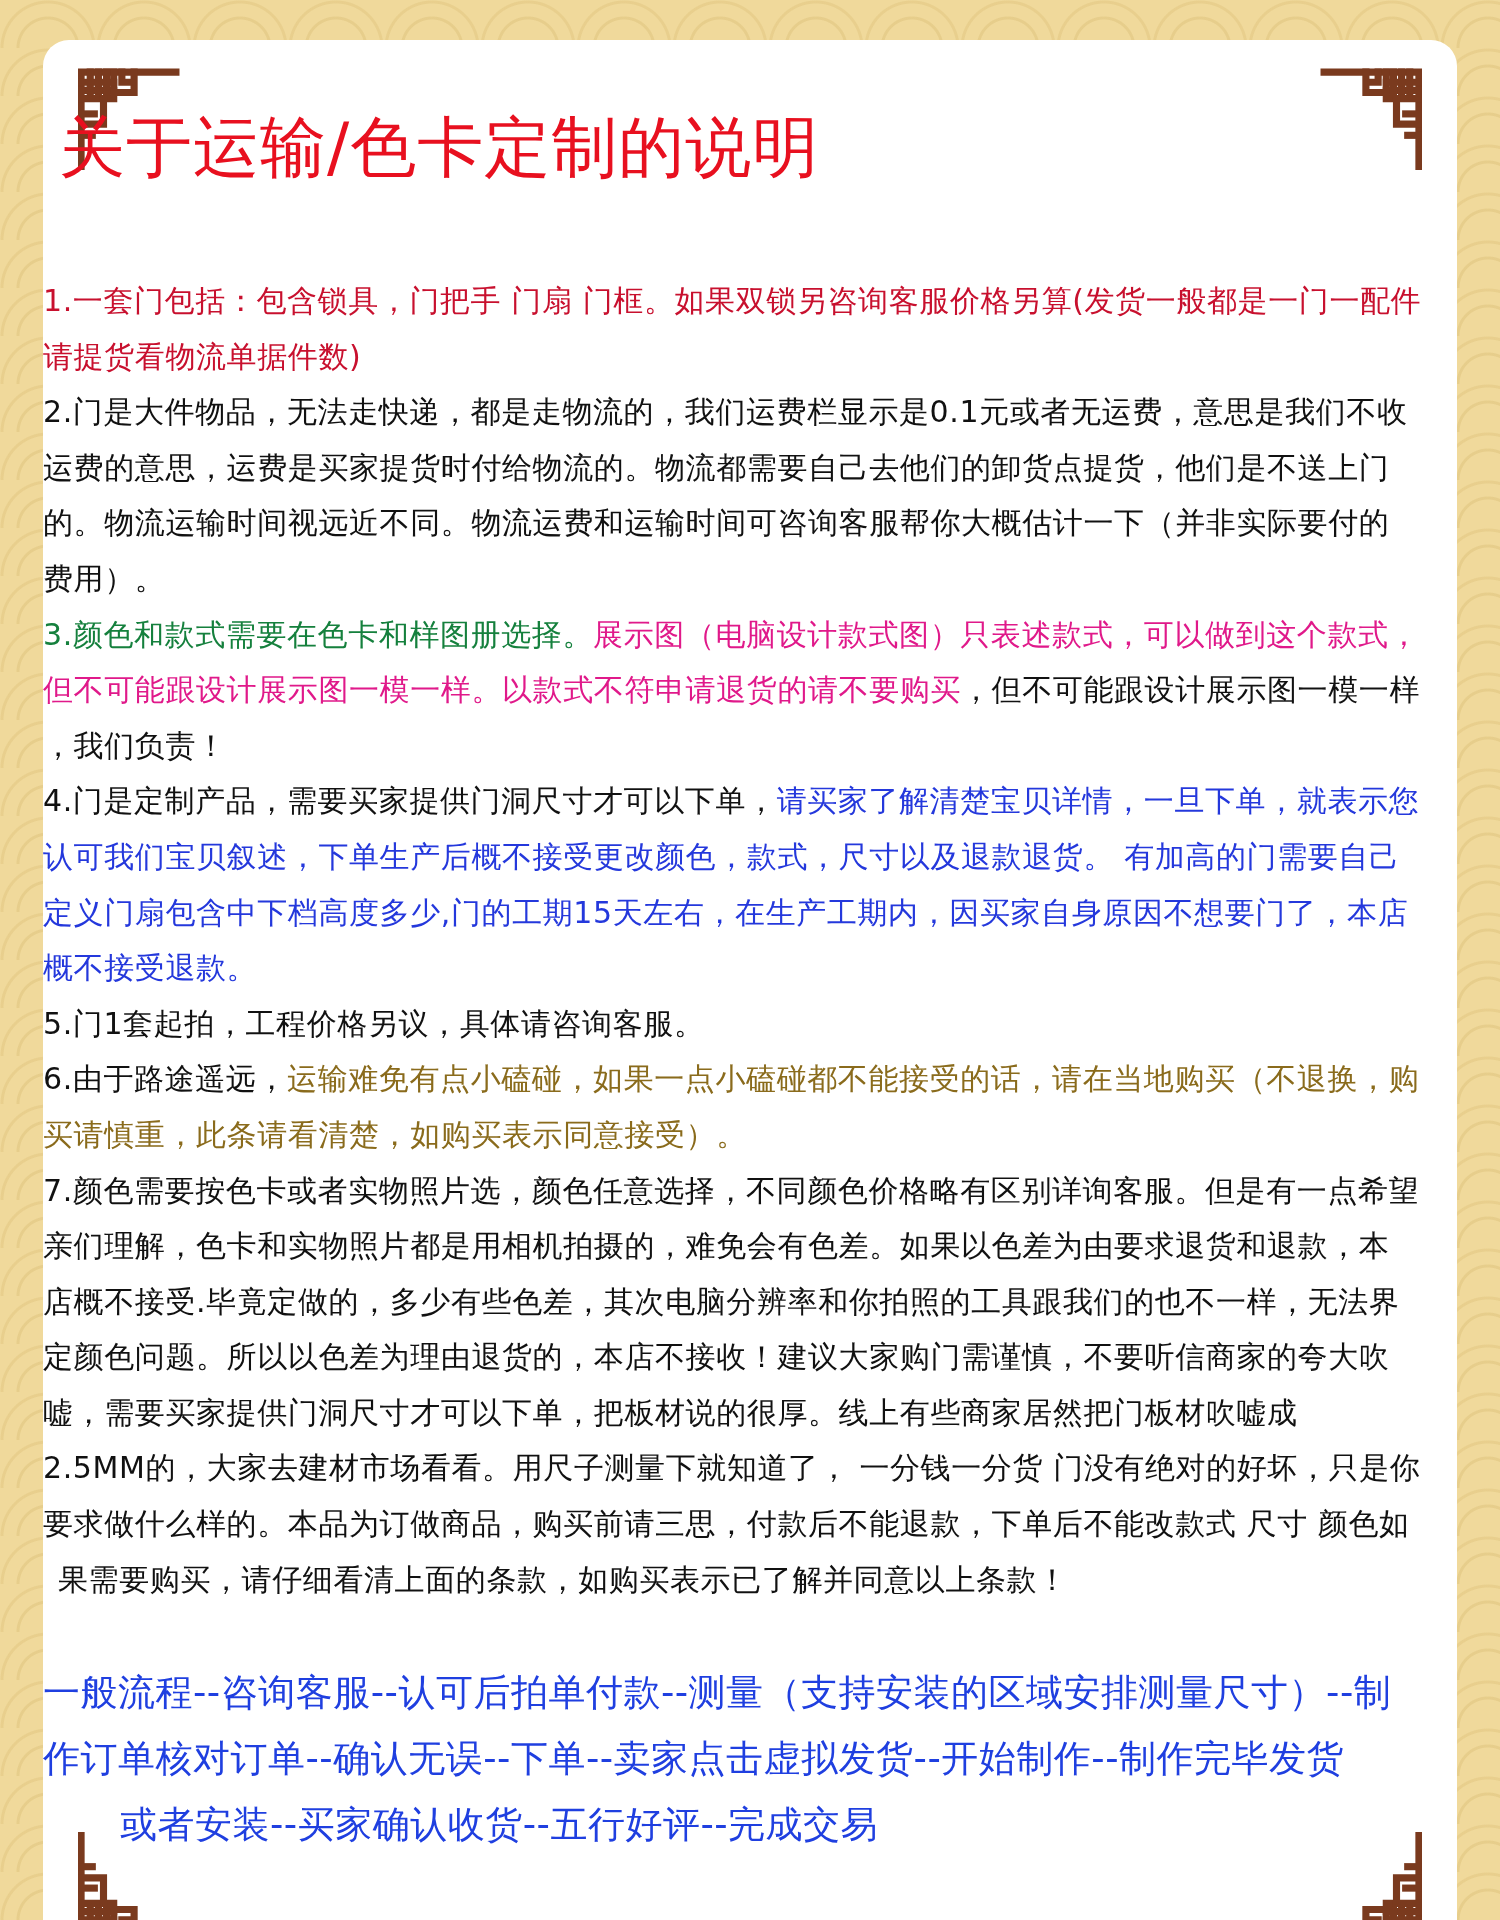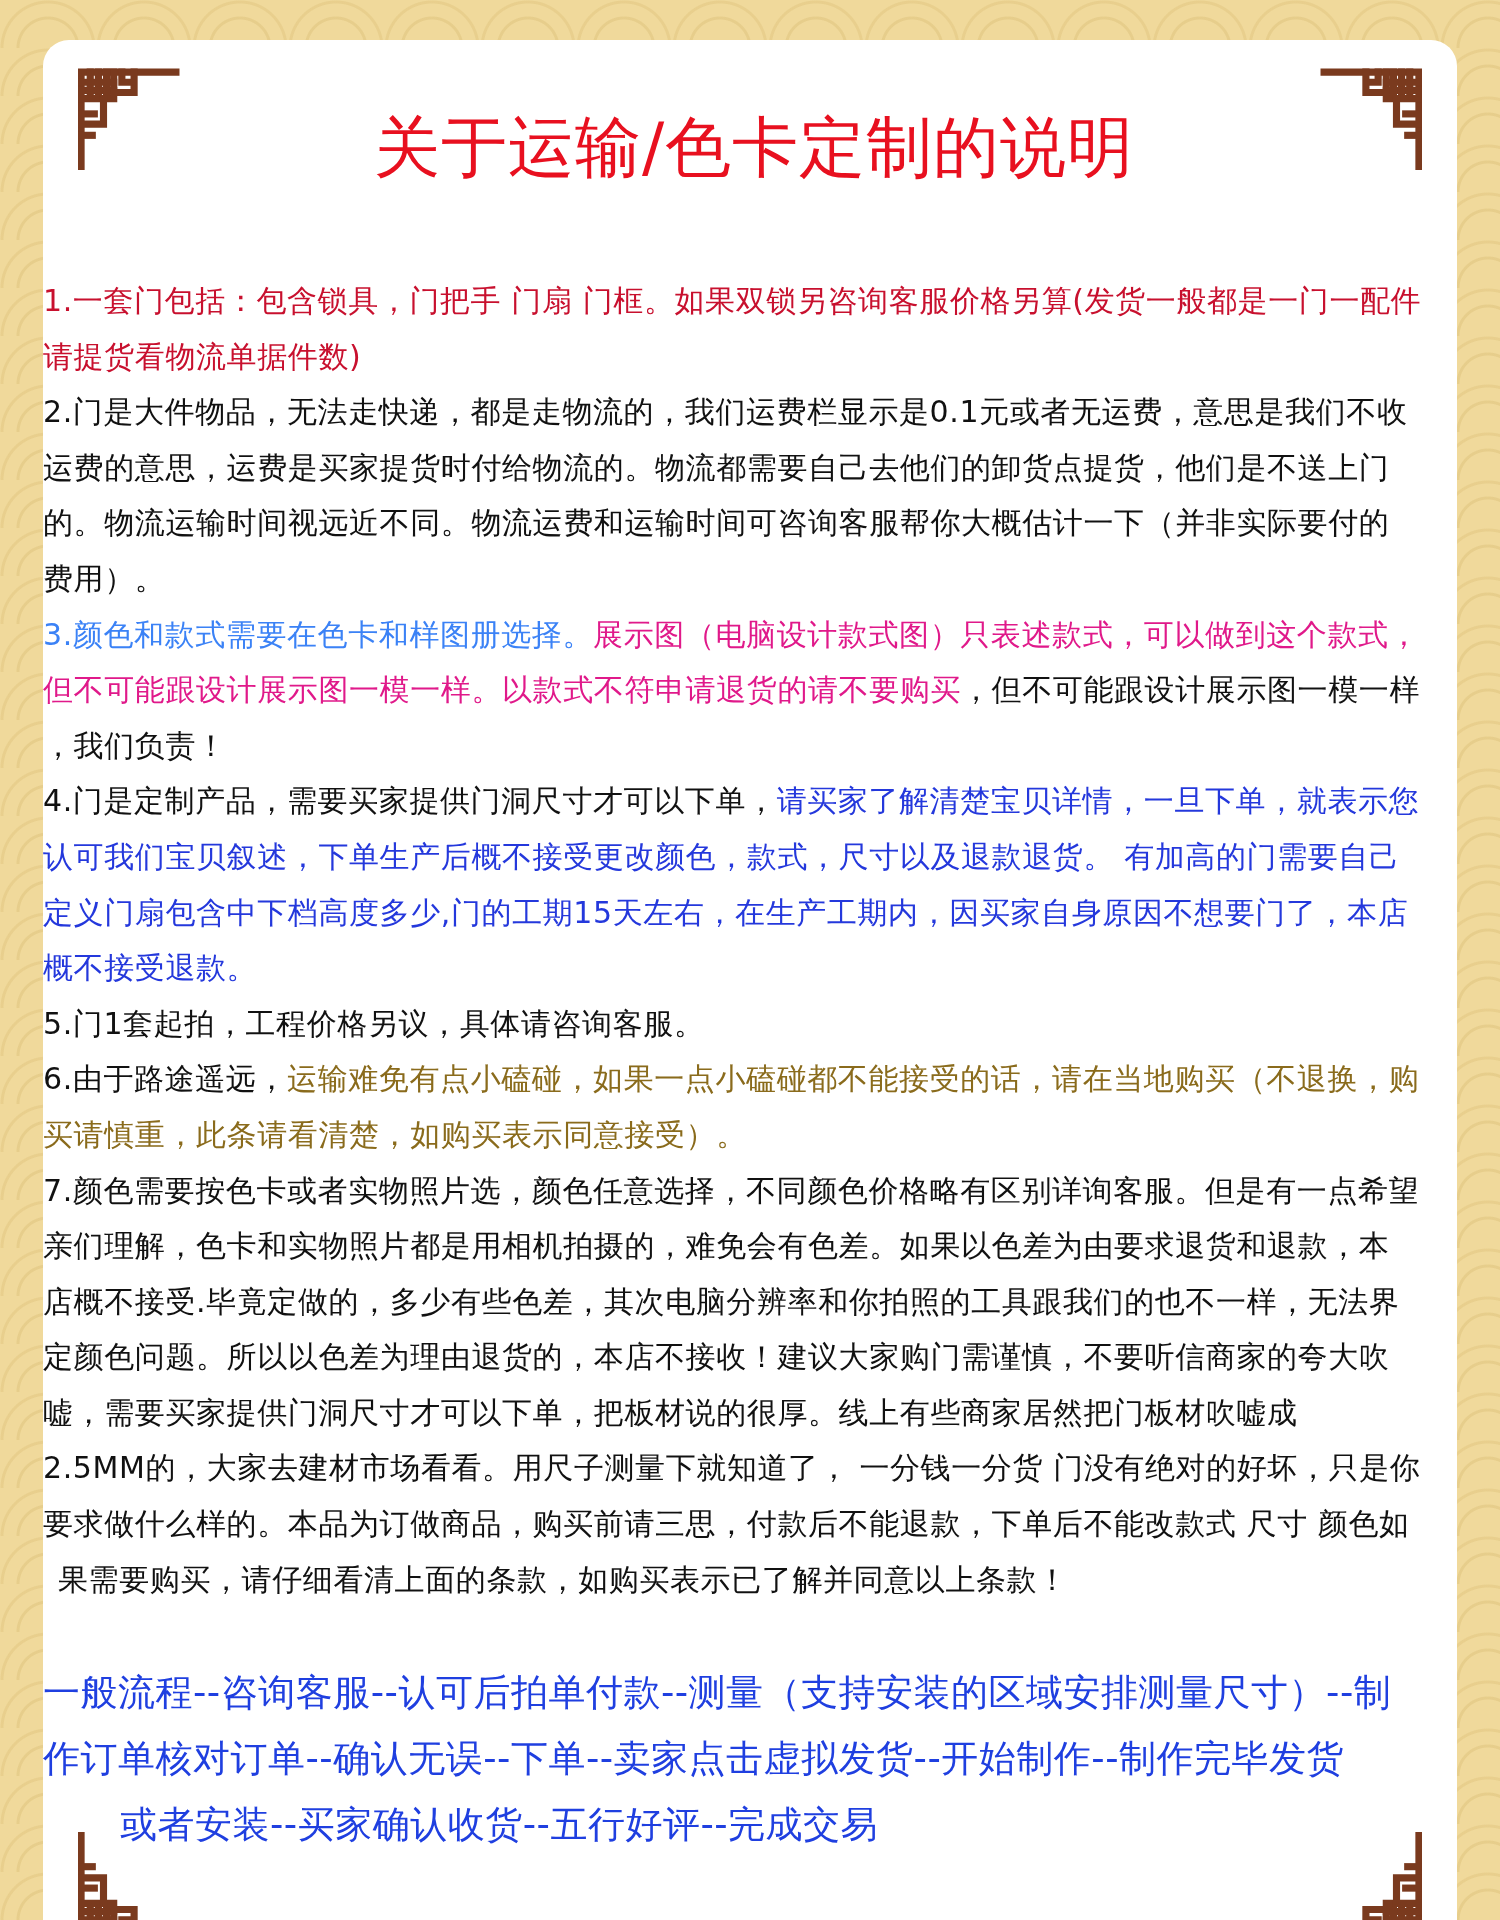--- a/index.html
+++ b/index.html
@@ -15,22 +15,22 @@
     position:absolute;left:43px;top:40px;width:1414px;height:1920px;
     background:#ffffff;border-radius:26px;
   }
   .corner{position:absolute;width:102px;height:102px;}
   .corner svg{width:100%;height:100%;display:block;}
   .c-tl{left:35px;top:28px;}
   .c-tr{right:35px;top:28px;transform:scaleX(-1);}
   .c-bl{left:35px;top:1792px;transform:scaleY(-1);}
   .c-br{right:35px;top:1792px;transform:scale(-1,-1);}
   .title{
-    position:absolute;left:4px;width:1414px;top:68px;height:80px;
-    text-align:center;font-size:66px;line-height:80px;color:#e8101f;
+    position:absolute;left:16px;width:1414px;top:68px;height:80px;
+    font-size:66px;line-height:80px;color:#e8101f;
     letter-spacing:1px;white-space:nowrap;
   }
   .body{
     position:absolute;left:0;top:233px;width:1460px;
   }
   .line{
     height:55.6px;line-height:55.6px;font-size:30px;white-space:nowrap;
     color:#111111;letter-spacing:0.6px;
   }
   .flow{
@@ -110,21 +110,21 @@
         <div class="line"><span style="color: rgb(200, 16, 46);">1.一套门包括：包含锁具，门把手 门扇 门框。如果双锁另咨询客服价格另算(发货一般都是一门一配件</span></div>
         <div class="line"><span style="color: rgb(200, 16, 46);">请提货看物流单据件数)</span></div>
       </div>
       <div>
         <div class="line"><span style="color: rgb(17, 17, 17); text-align: right;">2.门是大件物品，无法走快递，都是走物流的，我们运费栏显示是0.1元或者无运费，意思是我们不收</span></div>
         <div class="line"><span style="color: rgb(17, 17, 17);">运费的意思，运费是买家提货时付给物流的。物流都需要自己去他们的卸货点提货，他们是不送上门</span></div>
         <div class="line"><span style="color: rgb(17, 17, 17);">的。物流运输时间视远近不同。物流运费和运输时间可咨询客服帮你大概估计一下（并非实际要付的</span></div>
         <div class="line"><span style="color: rgb(17, 17, 17);">费用）。</span></div>
       </div>
       <div>
-        <div class="line"><span style="color: #3b82f6;">3.颜色和款式需要在色卡和样图册选择。</span><span style="color: rgb(224, 25, 138);">展示图（电脑设计款式图）只表述款式，可以做到这个款式，</span></div>
+        <div class="line"><span style="color: #15803d;">3.颜色和款式需要在色卡和样图册选择。</span><span style="color: rgb(224, 25, 138);">展示图（电脑设计款式图）只表述款式，可以做到这个款式，</span></div>
         <div class="line"><span style="color: rgb(224, 25, 138);">但不可能跟设计展示图一模一样。以款式不符申请退货的请不要购买</span><span style="color: rgb(17, 17, 17);">，但不可能跟设计展示图一模一样</span></div>
         <div class="line"><span style="color: rgb(17, 17, 17);">，我们负责！</span></div>
       </div>
       <div>
         <div class="line"><span style="color: rgb(17, 17, 17);">4.门是定制产品，需要买家提供门洞尺寸才可以下单，</span><span style="color: rgb(36, 56, 220);">请买家了解清楚宝贝详情，一旦下单，就表示您</span></div>
         <div class="line"><span style="color: rgb(36, 56, 220);">认可我们宝贝叙述，下单生产后概不接受更改颜色，款式，尺寸以及退款退货。 有加高的门需要自己</span></div>
         <div class="line"><span style="color: rgb(36, 56, 220);">定义门扇包含中下档高度多少,门的工期15天左右，在生产工期内，因买家自身原因不想要门了，本店</span></div>
         <div class="line"><span style="color: rgb(36, 56, 220);">概不接受退款。</span></div>
       </div>
       <div>

